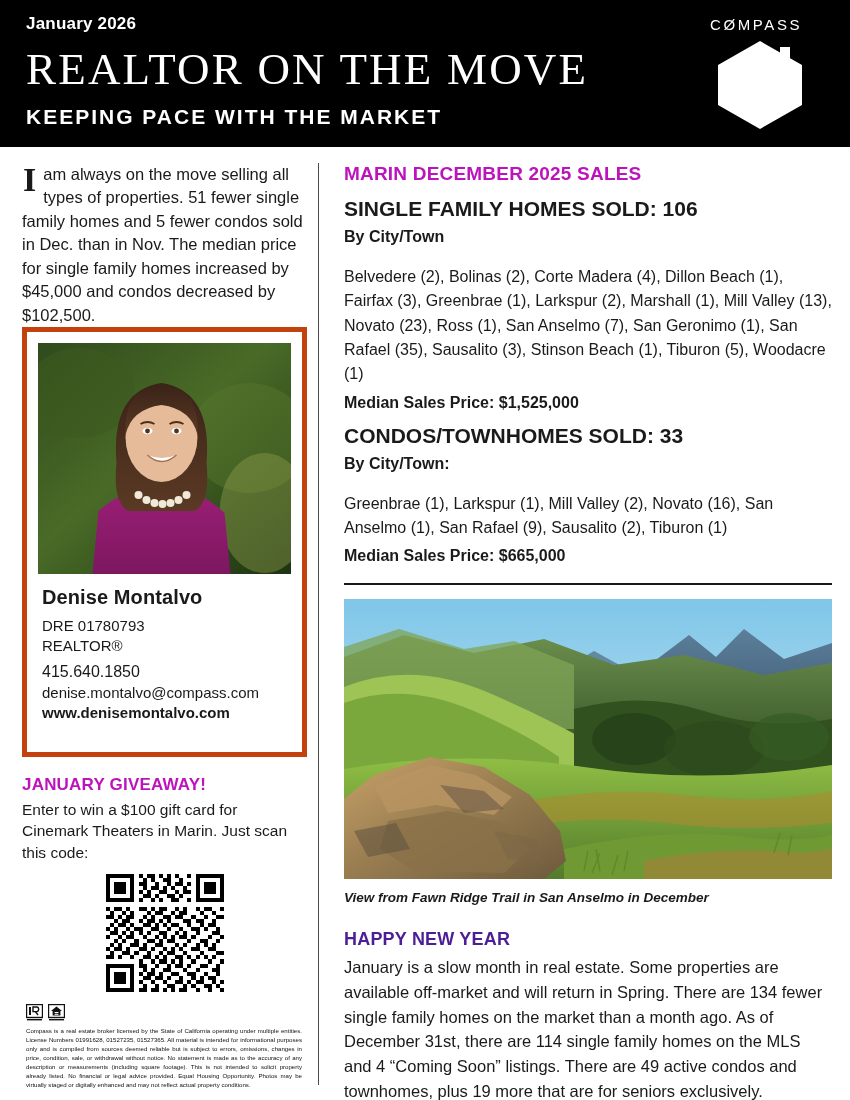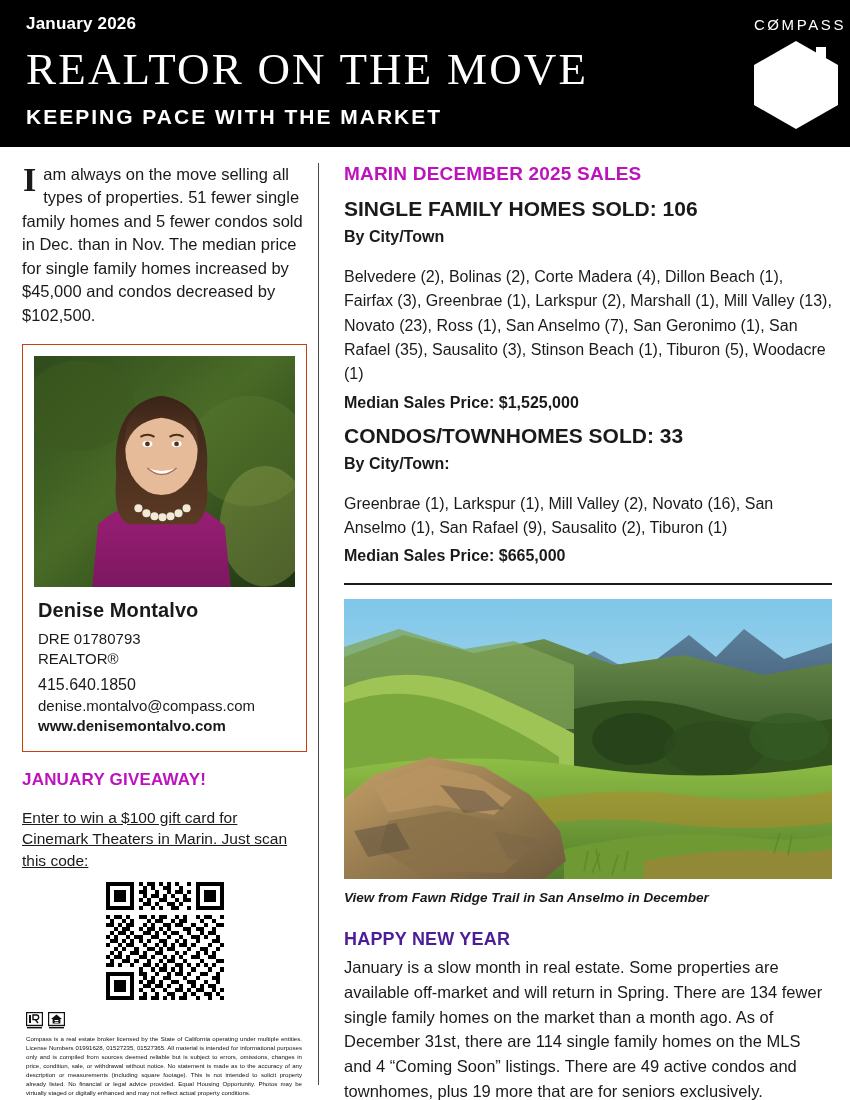--- a/index.html
+++ b/index.html
@@ -33,23 +33,23 @@
     margin-top:12px;
   }
   .sub-title {
     font-size:21px;
     font-weight:bold;
     letter-spacing:2.0px;
     margin-top:12px;
   }
   .brand {
     position:absolute;
-    top:16px; right:4px;
+    top:16px; right:20px;
     width:120px;
-    text-align:right;
+    text-align:left;
   }
   .brand-word {
     font-size:15px;
     letter-spacing:2.6px;
     font-weight:normal;
     white-space:nowrap;
   }
   .brand-mark { margin-top:6px; }
 
   
@@ -84,23 +84,22 @@
   .intro .dropcap {
     float:left;
     font-family:"Liberation Serif", serif;
     font-weight:bold;
     font-size:34px;
     line-height:.82;
     margin:3px 7px 0 1px;
   }
 
   .agent-card {
-    border:1px solid #c2410c;
-    margin-top:17px;
-    padding:11px 11px 14px 11px;
+    border:5px solid #c2410c;
+    padding:11px 11px 28px 11px;
   }
   .agent-photo {
     width:100%;
     height:231px;
     position:relative;
     overflow:hidden;
     background:#2d4a1e;
   }
   .agent-name {
     font-size:20px;
@@ -119,22 +118,21 @@
   .giveaway-title {
     color:#BD13BD;
     font-size:17px;
     font-weight:bold;
     margin-top:18px;
     letter-spacing:.2px;
   }
   .giveaway-text {
     font-size:15.5px;
     line-height:1.4;
-    margin-top:17px;
-    text-decoration:underline;
+    margin-top:4px;
   }
   .qr-wrap { text-align:center; margin-top:10px; }
   .qr-code {
     width:128px; height:118px;
     display:inline-block;
   }
 
   .legal-logos { margin:8px 0 5px 4px; display:flex; gap:5px; align-items:flex-end; }
   .disclaimer {
     font-size:6.1px;

